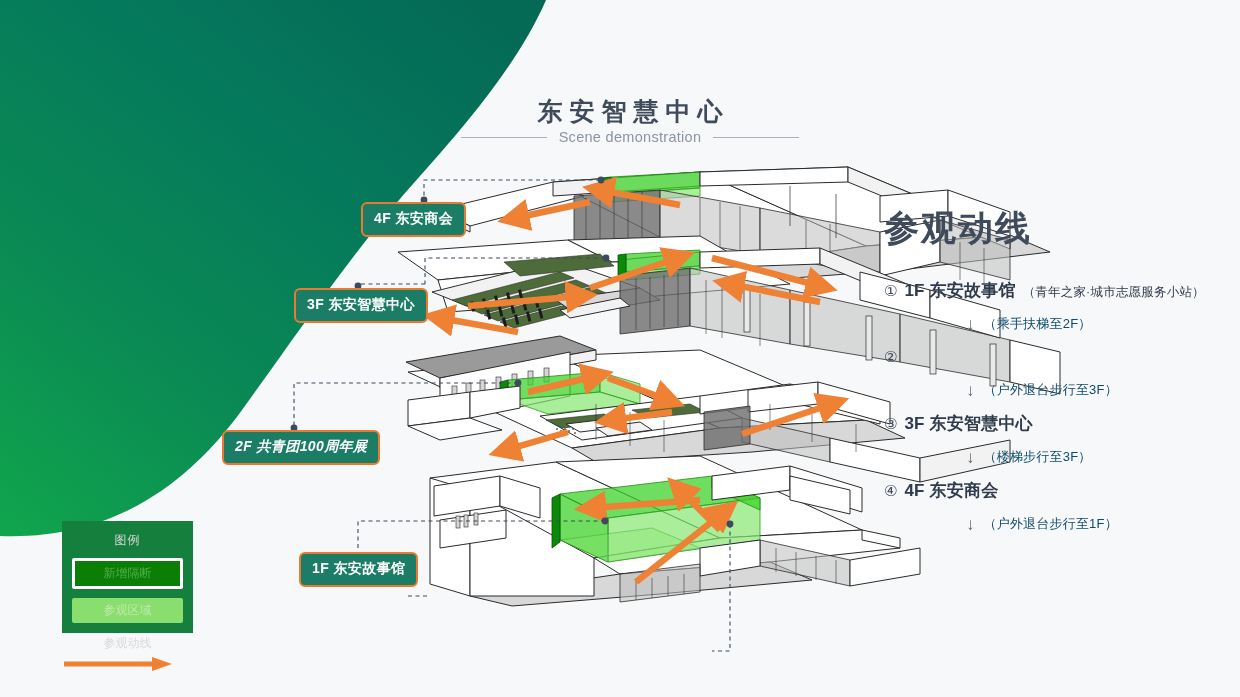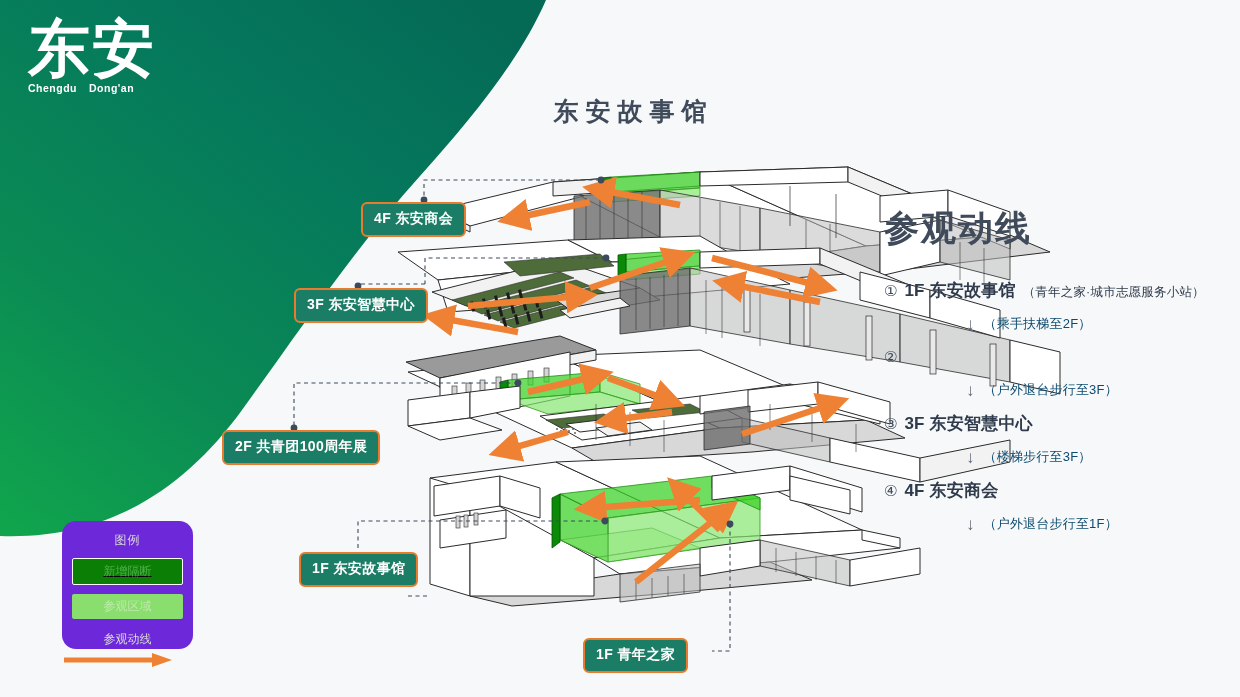--- a/index.html
+++ b/index.html
@@ -37,40 +37,40 @@
   .route-list{margin-top:30px;}
   .route-step{display:flex;align-items:baseline;gap:7px;white-space:nowrap;}
   .route-num{font-size:15px;color:#3f4a5b;line-height:22px;}
   .route-label{font-size:17px;font-weight:700;color:#2f3b4c;letter-spacing:.2px;}
   .route-note{font-size:12.5px;font-weight:400;color:#2f3b4c;letter-spacing:.2px;}
   .route-conn{display:flex;align-items:center;gap:9px;margin:13px 0 13px 82px;}
   .route-arrow{font-size:17px;color:#5b6675;line-height:17px;}
   .route-conn-text{font-size:13px;color:#0c4a6e;letter-spacing:.2px;}
 
   
-  .legend{position:absolute;left:62px;top:521px;width:131px;height:128px;
-    background:#6d28d9;border-radius:14px;}
+  .legend{position:absolute;left:62px;top:521px;width:131px;height:112px;
+    background:#15803d;border-radius:0;}
   .legend-title{text-align:center;color:#d7d7d7;font-size:12px;margin-top:11px;letter-spacing:1px;}
   .legend-sw{margin:9px 10px 0 10px;height:25px;border-radius:2px;display:flex;
     align-items:center;justify-content:center;}
-  .legend-sw.dark{background:#0b7f05;border:1px solid #ffffff;text-decoration:underline;}
+  .legend-sw.dark{background:#0b7f05;border:3px solid #ffffff;}
   .legend-sw.dark .legend-sw-text{color:#4fae4a;font-size:12px;}
   .legend-sw.light{background:#8ade6e;}
   .legend-sw.light .legend-sw-text{color:#bdeaaa;font-size:12px;}
   .legend-flow-label{text-align:center;color:#d9d9d9;font-size:12px;margin-top:12px;}
   .legend-flow-arrow{margin:4px auto 0 auto;width:112px;height:16px;}
 
   
   .callout{position:absolute;background:#1b7d66;border:2.2px solid #e87b2e;
     border-radius:6px;color:#ffffff;font-size:14px;font-weight:700;
     padding:6px 11px 7px 11px;white-space:nowrap;letter-spacing:.4px;
     box-sizing:border-box;}
   #callout-4f{left:361px;top:202px;}
   #callout-3f{left:294px;top:288px;}
-  #callout-2f{left:222px;top:430px;}
+  #callout-2f{left:222px;top:430px;font-style:italic;}
   #callout-1f-story{left:299px;top:552px;}
   #callout-1f-youth{left:583px;top:638px;}
 
   
   #illus{position:absolute;left:0;top:0;width:1240px;height:697px;}
 </style>
 </head>
 <body>
 
 <div class="stage">
@@ -84,29 +84,28 @@
         <stop offset="100%" stop-color="#10a44d"></stop>
       </linearGradient>
     </defs>
     <rect x="0" y="0" width="1240" height="697" fill="#f7f8f9"></rect>
     <path d="M0,0 L546,0
              C520,60 470,120 420,176
              C352,252 300,330 242,410
              C186,487 110,540 0,536 Z" fill="url(#gswoosh)"></path>
   </svg>
 
-  <div class="logo">
-    <div class="logo-mark">东安</div>
-    <div class="logo-sub">
-      <span>Chengdu</span><span>Dong'an</span>
+
+  <div class="header">
+    <div class="header-title">东安智慧中心</div>
+    <div class="header-sub-row">
+      <div class="header-rule"></div>
+      <div class="header-sub">Scene demonstration</div>
+      <div class="header-rule"></div>
     </div>
-  </div>
-
-  <div class="header">
-    <div class="header-title">东安故事馆</div>
   </div>
 
   <svg id="illus" viewBox="0 0 1240 697">
     <defs>
       <style>
         .w  { fill:#ffffff; stroke:#2b2b2b; stroke-width:1; }
         .wl { fill:#f2f2f2; stroke:#2b2b2b; stroke-width:1; }
         .wd { fill:#d8d8d8; stroke:#2b2b2b; stroke-width:1; }
         .wg { fill:#9a9a9a; stroke:#2b2b2b; stroke-width:1; }
         .gl { fill:#bdbdbd; fill-opacity:.55; stroke:#2b2b2b; stroke-width:.8; }
@@ -411,21 +410,20 @@
       <path class="dsh" d="M730,524 L730,651 L712,651"></path>
     </g>
 
     <path class="dsh" d="M408,596 L430,596"></path>
   </svg>
 
   <div class="callout" id="callout-4f">4F 东安商会</div>
   <div class="callout" id="callout-3f">3F 东安智慧中心</div>
   <div class="callout" id="callout-2f">2F 共青团100周年展</div>
   <div class="callout" id="callout-1f-story">1F 东安故事馆</div>
-  <div class="callout" id="callout-1f-youth">1F 青年之家</div>
 
   <div class="route-panel">
     <div class="route-heading">参观动线</div>
 
     <div class="route-list">
 
       <div class="route-step">
         <span class="route-num">①</span>
         <span class="route-label">1F 东安故事馆</span>
         <span class="route-note">（青年之家·城市志愿服务小站）</span>

